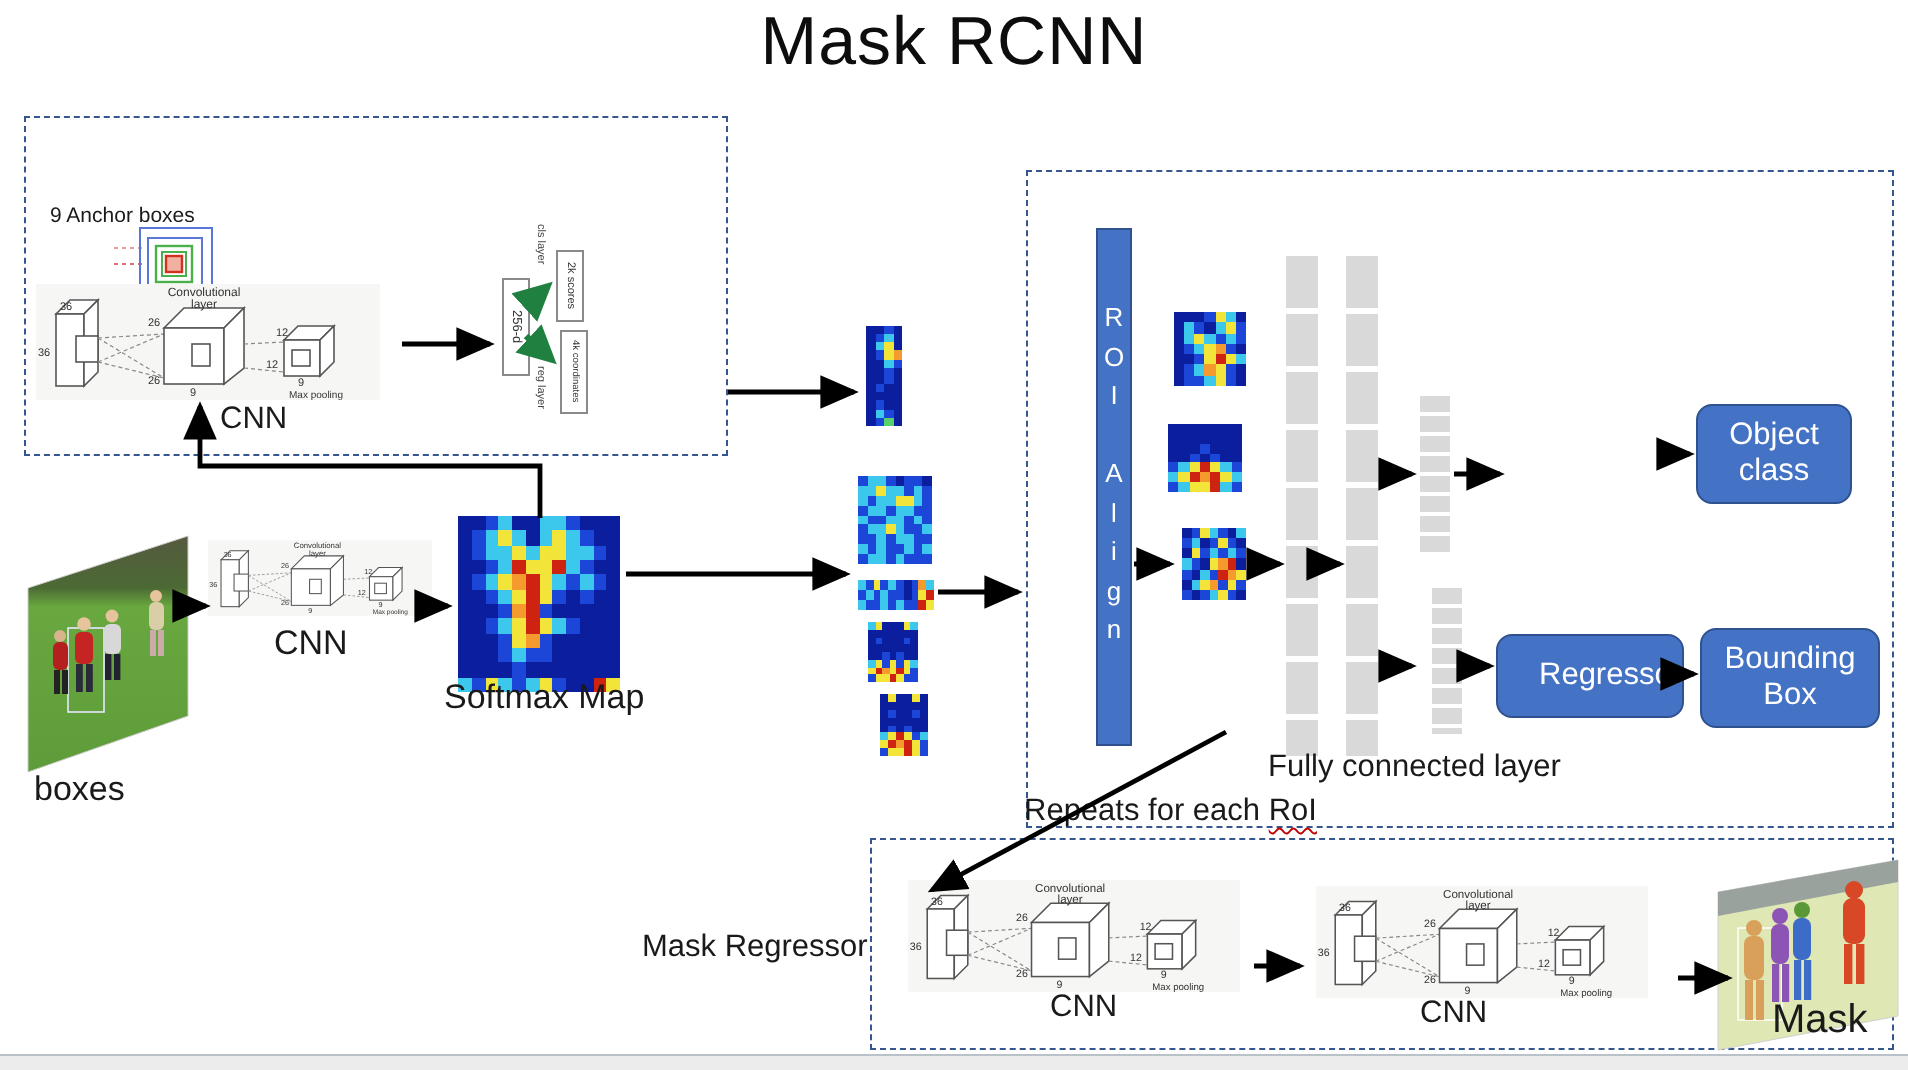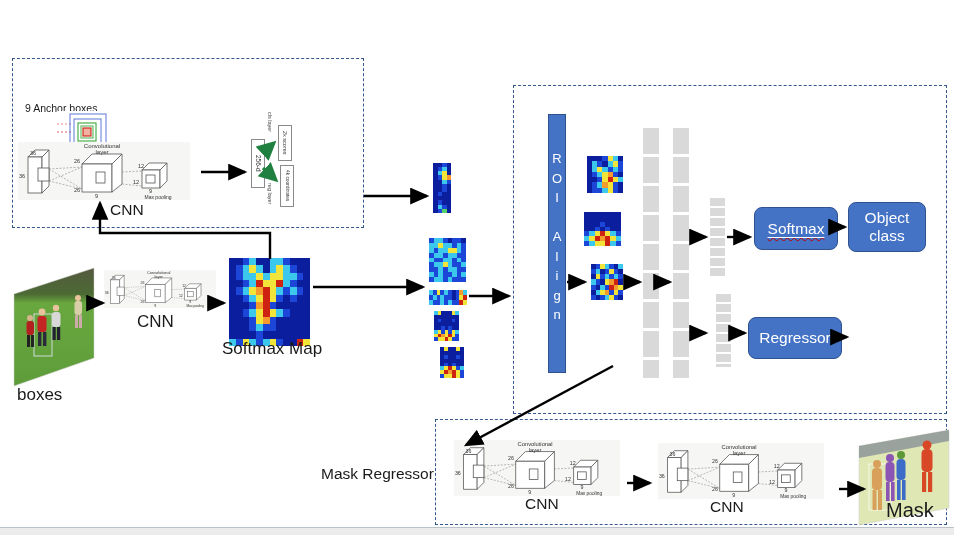--- a/index.html
+++ b/index.html
@@ -71,20 +71,21 @@
         <text x="56" y="50" font-size="5.5" fill="#333">26</text>
         <text x="77" y="56" font-size="5.5" fill="#333">9</text>
         <text x="120" y="26" font-size="5.5" fill="#333">12</text>
         <text x="115" y="42" font-size="5.5" fill="#333">12</text>
         <text x="131" y="51" font-size="5.5" fill="#333">9</text>
         <text x="140" y="57" font-size="5" fill="#333" text-anchor="middle">Max pooling</text>
       </symbol>
     </defs>
   </svg>
 
+  <div id="title" class="lbl">Mask RCNN</div>
 
   <div class="dashedbox" style="left:12px;top:58px;width:350px;height:168px;"></div>
   <div class="lbl s10" style="left:25px;top:102px;">9 Anchor boxes</div>
 
   <svg class="abs" style="left:57px;top:111px;" width="52" height="44" viewBox="0 0 52 44">
     <rect x="0" y="0" width="52" height="44" fill="#ffffff"></rect>
     <line x1="0" y1="21" x2="14" y2="21" stroke="#d04040" stroke-width="0.8" stroke-dasharray="2,2"></line>
     <line x1="0" y1="13" x2="14" y2="13" stroke="#d04040" stroke-width="0.6" stroke-dasharray="2,2"></line>
     <rect x="13" y="3" width="36" height="37" fill="none" stroke="#5a78d8" stroke-width="1"></rect>
     <rect x="17" y="8" width="27" height="27" fill="none" stroke="#5a78d8" stroke-width="1"></rect>
@@ -719,30 +720,32 @@
       <div style="background: rgb(242, 228, 56);"></div>
       <div style="background: rgb(28, 70, 216);"></div>
       <div style="background: rgb(10, 30, 158);"></div>
     </div>
 
   <div class="fccol" style="left:643px;top:128px;width:16px;height:250px;"></div>
   <div class="fccol" style="left:673px;top:128px;width:16px;height:250px;"></div>
   <div class="fcsmall" style="left:710px;top:198px;width:15px;height:80px;"></div>
   <div class="fcsmall" style="left:716px;top:294px;width:15px;height:73px;"></div>
 
-  <div class="bluebox" style="left:754px;top:207px;width:82px;height:41px;">
-    <span class="wavy"><span class="wsolid">Softmax</span></span>
-  </div>
   <div class="bluebox" style="left:848px;top:202px;width:76px;height:48px;">
     <span style="width:52px;">Object class</span>
   </div>
-  <div class="bluebox" style="left:748px;top:317px;width:92px;height:40px;">
+  <div class="bluebox" style="left:748px;top:317px;width:92px;height:40px;justify-content:flex-end;">
     <span>Regressor</span>
   </div>
-
+  <div class="bluebox" style="left:850px;top:314px;width:88px;height:48px;">
+    <span style="width:70px;">Bounding Box</span>
+  </div>
+
+  <div class="lbl s15" style="left:634px;top:375px;">Fully connected layer</div>
+  <div class="lbl s15" style="left:512px;top:397px;"><span>Repeats for each </span><span class="wavy">RoI</span></div>
 
   <div class="dashedbox" style="left:435px;top:419px;width:510px;height:104px;"></div>
   <div class="lbl s15" style="left:321px;top:465px;">Mask Regressor</div>
 
   <svg class="cnnfig" style="left:450px;top:440px;" width="174" height="56">
       <use href="#cnn-symbol"></use>
     </svg>
   <div class="lbl s15" style="left:525px;top:495px;">CNN</div>
   <svg class="cnnfig" style="left:655px;top:443px;" width="172" height="56">
       <use href="#cnn-symbol"></use>

